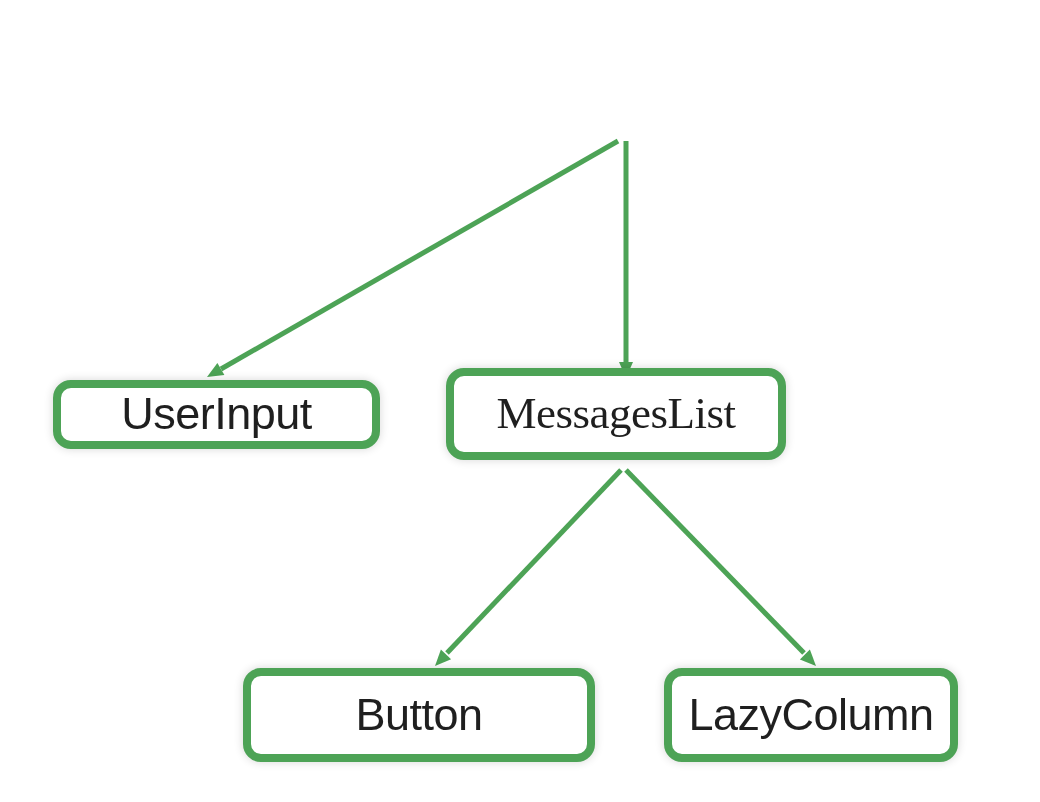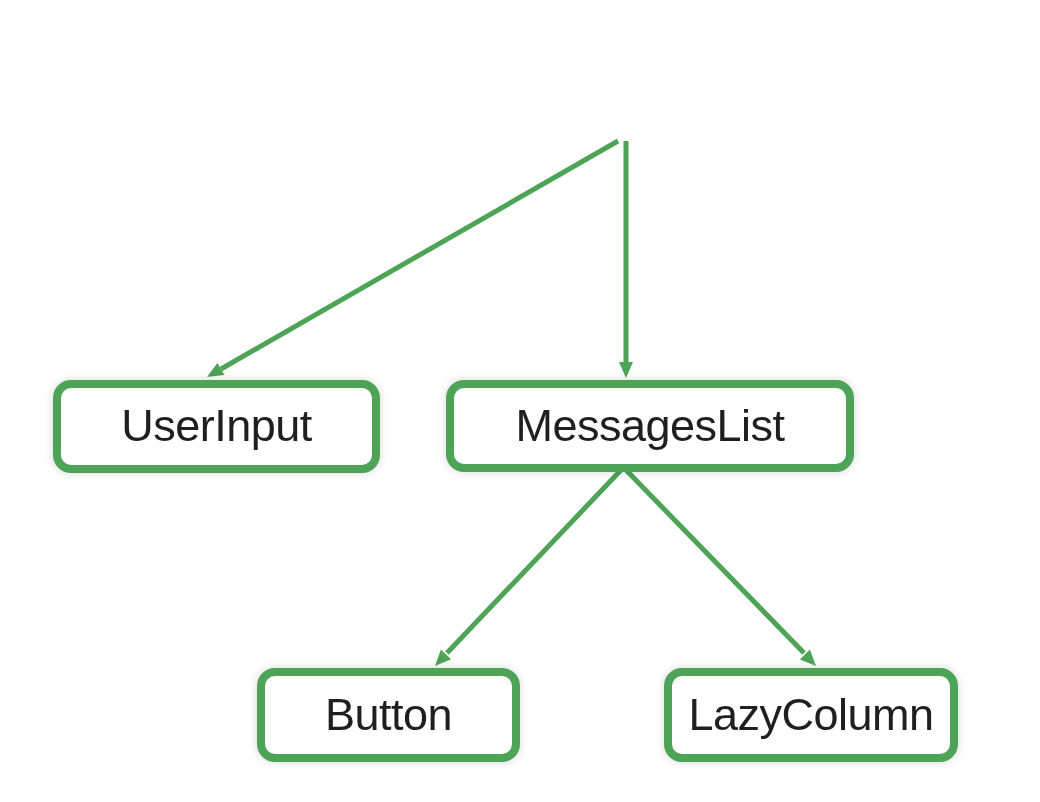--- a/index.html
+++ b/index.html
@@ -49,23 +49,23 @@
   .node .label{
     color:var(--ink);
     font-size:45px;
     font-weight:400;
     letter-spacing:-0.5px;
     white-space:nowrap;
     line-height:1;
     padding-bottom:2px;
   }
   .node-conversationscreen{ left:345px; top:50px;  width:555px; height:93px; }
-  .node-userinput        { left:53px;  top:380px; width:327px; height:93px; }
-  .node-messageslist     { left:446px; top:380px; width:408px; height:92px; }
-  .node-button           { left:257px; top:668px; width:263px; height:94px; }
+  .node-userinput        { left:53px;  top:380px; width:327px; height:69px; }
+  .node-messageslist     { left:446px; top:368px; width:340px; height:92px;font-family:Liberation Serif, serif; }
+  .node-button           { left:243px; top:668px; width:352px; height:94px; }
   .node-lazycolumn       { left:664px; top:668px; width:294px; height:94px; }
 </style>
 </head>
 <body>
 
 <div class="stage">
 
   <svg class="edges" viewBox="0 0 1040 802" aria-hidden="true">
 
     <g>

